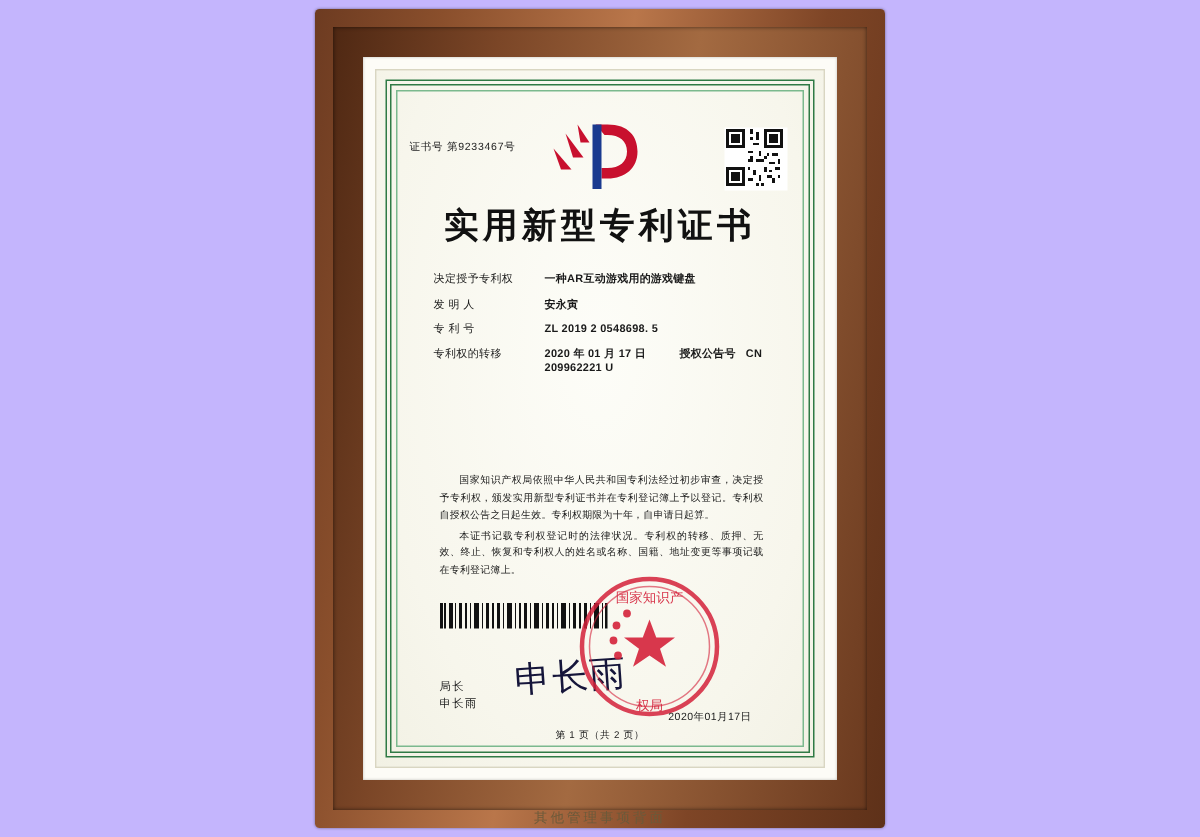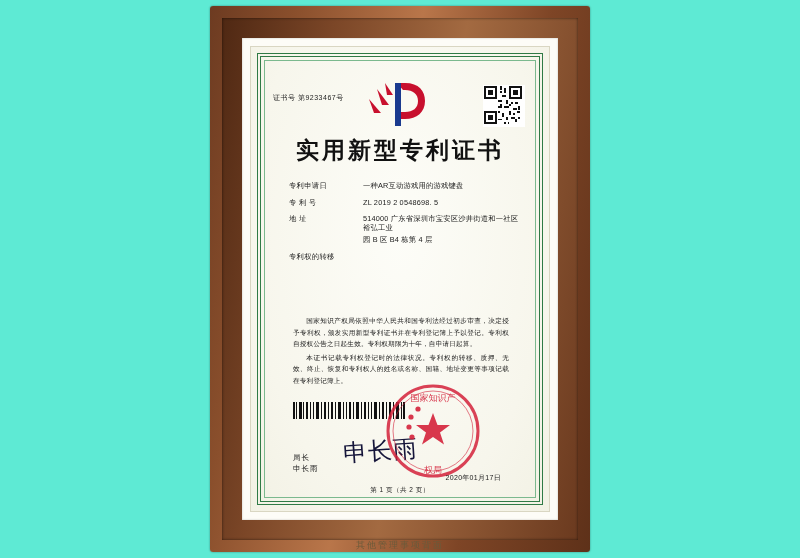--- a/index.html
+++ b/index.html
@@ -12,21 +12,21 @@
     height: 558px;
     font-family: "Liberation Sans", sans-serif;
     overflow: hidden;
   }
 
   
   .page {
     position: relative;
     width: 800px;
     height: 558px;
-    background: #5eead4;
+    background: #c4b5fd;
   }
 
   .frame-outer {
     position: absolute;
     left: 210px;
     top: 6px;
     width: 380px;
     height: 546px;
     background: linear-gradient(100deg, #6d3b21 0%, #8a4f2c 18%, #b9764a 45%, #7e4526 72%, #5e3119 100%);
     border-radius: 3px;
@@ -150,20 +150,21 @@
   }
   .field-label {
     width: 74px;
     flex: 0 0 74px;
     letter-spacing: .3px;
     white-space: nowrap;
   }
   .field-value {
     flex: 1;
     letter-spacing: .2px;
+    font-weight: bold;
   }
   .field-value .line2 {
     display: block;
     margin-top: 3px;
   }
 
   .body-text {
     position: absolute;
     left: 22px;
     right: 20px;
@@ -311,36 +312,40 @@
                   <rect x="8" y="11" width="1" height="1"></rect>
                     <rect x="14" y="10" width="1" height="1"></rect>
                 </g>
               </svg>
             </div>
 
             <div class="title">实用新型专利证书</div>
 
             <div class="fields">
               <div class="field-row">
-                <div class="field-label">专利申请日</div>
+                <div class="field-label">决定授予专利权</div>
                 <div class="field-value">一种AR互动游戏用的游戏键盘</div>
+              </div>
+              <div class="field-row">
+                <div class="field-label">发 明 人</div>
+                <div class="field-value">安永寅</div>
               </div>
               <div class="field-row">
                 <div class="field-label">专 利 号</div>
                 <div class="field-value">ZL 2019 2 0548698. 5</div>
               </div>
               <div class="field-row">
-                <div class="field-label">地         址</div>
+                <div class="field-label">专利权的转移</div>
                 <div class="field-value">
-                  <span>514000  广东省深圳市宝安区沙井街道和一社区裕弘工业</span>
-                  <span class="line2">园 B 区 B4 栋第 4 层</span>
+                  <span>2020 年 01 月 17 日</span>
+                  &nbsp;&nbsp;&nbsp;&nbsp;&nbsp;&nbsp;&nbsp;&nbsp;
+                  <span>授权公告号</span>
+                  &nbsp;
+                  <span>CN 209962221 U</span>
                 </div>
-              </div>
-              <div class="field-row">
-                <div class="field-label">专利权的转移</div>
               </div>
             </div>
 
             <div class="body-text">
               <p>国家知识产权局依照中华人民共和国专利法经过初步审查，决定授予专利权，颁发实用新型专利证书并在专利登记簿上予以登记。专利权自授权公告之日起生效。专利权期限为十年，自申请日起算。</p>
               <p>本证书记载专利权登记时的法律状况。专利权的转移、质押、无效、终止、恢复和专利权人的姓名或名称、国籍、地址变更等事项记载在专利登记簿上。</p>
             </div>
 
             <div class="barcode">
               <svg viewBox="0 0 112 17" width="112" height="17" shape-rendering="crispEdges">

